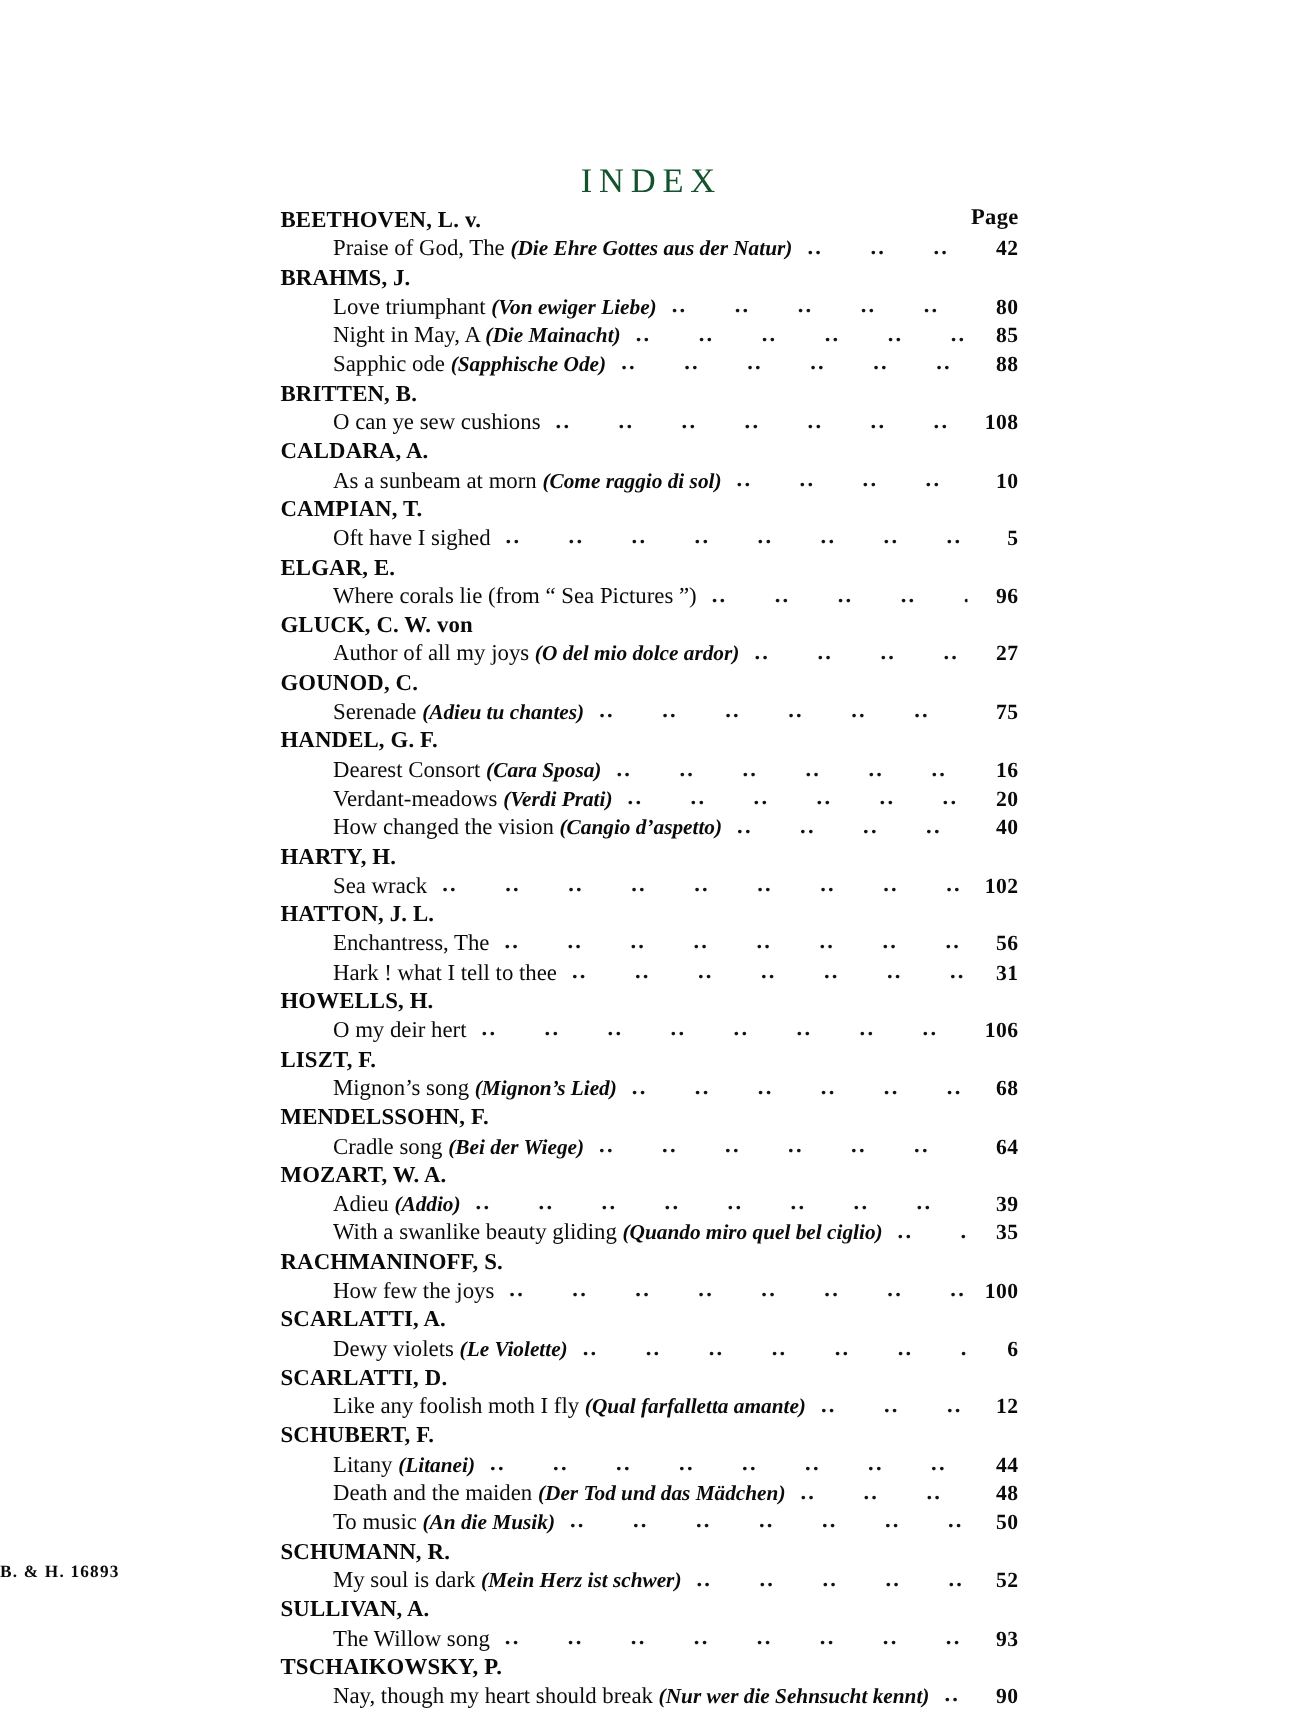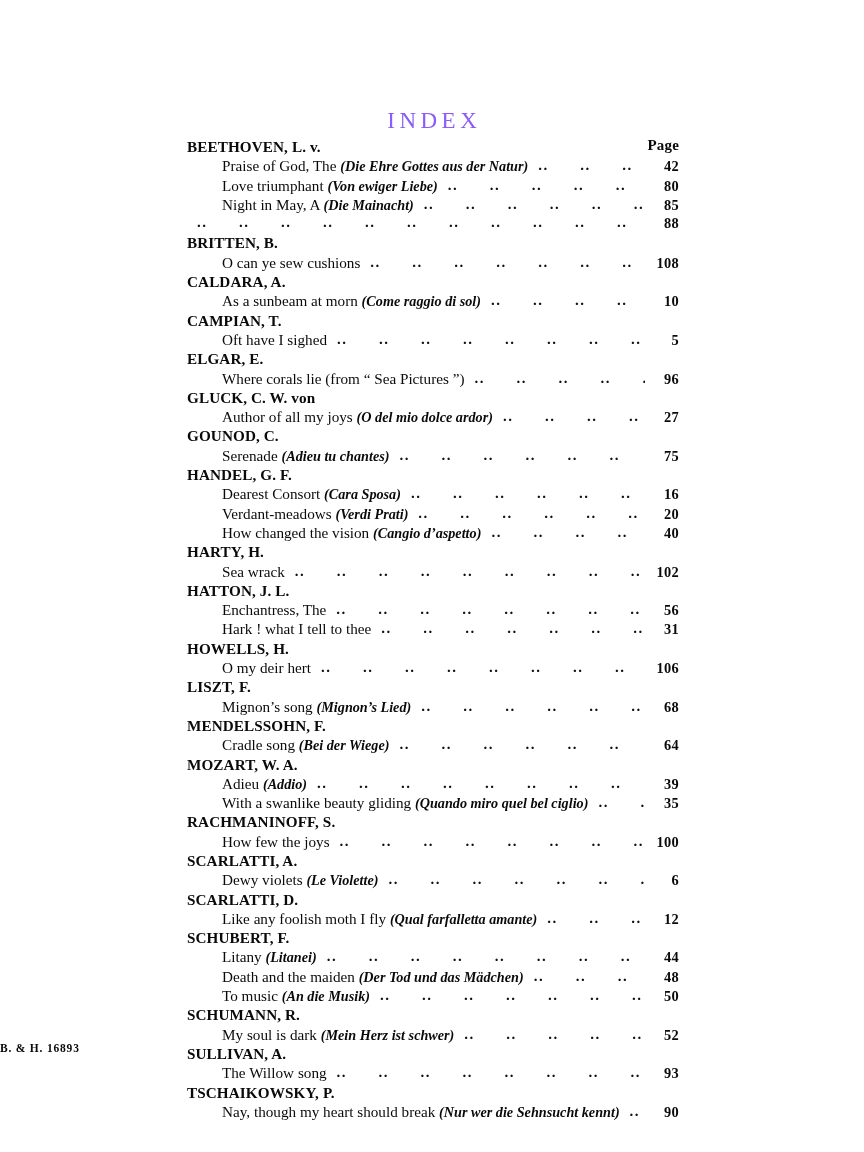--- a/index.html
+++ b/index.html
@@ -22,21 +22,21 @@
   .index-title {
     position: absolute;
     top: 108px;
     left: 0;
     width: 864px;
     text-align: center;
     font-size: 23px;
     letter-spacing: 4.5px;
     text-indent: 4.5px;
     font-weight: 400;
-    color: #8b5cf6;
+    color: #14532d;
   }
 
   
   .index-body {
     position: absolute;
     top: 137px;
     left: 187px;
     width: 492px;
   }
 
@@ -124,31 +124,33 @@
 
   <div class="page-head">Page</div>
 
   <div class="index-body" id="index-body">
       <div class="composer">BEETHOVEN, L. v.</div>
       <div class="entry">
         <div class="title-cell"><span>Praise of God, The </span><span class="orig">(Die Ehre Gottes aus der Natur)</span></div>
         <div class="leader"><span>..&nbsp;&nbsp;&nbsp;&nbsp;&nbsp;&nbsp;..&nbsp;&nbsp;&nbsp;&nbsp;&nbsp;&nbsp;..&nbsp;&nbsp;&nbsp;&nbsp;&nbsp;&nbsp;..&nbsp;&nbsp;&nbsp;&nbsp;&nbsp;&nbsp;..&nbsp;&nbsp;&nbsp;&nbsp;&nbsp;&nbsp;..&nbsp;&nbsp;&nbsp;&nbsp;&nbsp;&nbsp;..&nbsp;&nbsp;&nbsp;&nbsp;&nbsp;&nbsp;..&nbsp;&nbsp;&nbsp;&nbsp;&nbsp;&nbsp;..&nbsp;&nbsp;&nbsp;&nbsp;&nbsp;&nbsp;..&nbsp;&nbsp;&nbsp;&nbsp;&nbsp;&nbsp;..&nbsp;&nbsp;&nbsp;&nbsp;&nbsp;&nbsp;..&nbsp;&nbsp;&nbsp;&nbsp;&nbsp;&nbsp;..&nbsp;&nbsp;&nbsp;&nbsp;&nbsp;&nbsp;..&nbsp;&nbsp;&nbsp;&nbsp;&nbsp;&nbsp;</span></div>
         <div class="pageno">42</div>
       </div>
+      <div class="composer">BRAHMS, J.</div>
       <div class="entry">
         <div class="title-cell"><span>Love triumphant </span><span class="orig">(Von ewiger Liebe)</span></div>
         <div class="leader"><span>..&nbsp;&nbsp;&nbsp;&nbsp;&nbsp;&nbsp;..&nbsp;&nbsp;&nbsp;&nbsp;&nbsp;&nbsp;..&nbsp;&nbsp;&nbsp;&nbsp;&nbsp;&nbsp;..&nbsp;&nbsp;&nbsp;&nbsp;&nbsp;&nbsp;..&nbsp;&nbsp;&nbsp;&nbsp;&nbsp;&nbsp;..&nbsp;&nbsp;&nbsp;&nbsp;&nbsp;&nbsp;..&nbsp;&nbsp;&nbsp;&nbsp;&nbsp;&nbsp;..&nbsp;&nbsp;&nbsp;&nbsp;&nbsp;&nbsp;..&nbsp;&nbsp;&nbsp;&nbsp;&nbsp;&nbsp;..&nbsp;&nbsp;&nbsp;&nbsp;&nbsp;&nbsp;..&nbsp;&nbsp;&nbsp;&nbsp;&nbsp;&nbsp;..&nbsp;&nbsp;&nbsp;&nbsp;&nbsp;&nbsp;..&nbsp;&nbsp;&nbsp;&nbsp;&nbsp;&nbsp;..&nbsp;&nbsp;&nbsp;&nbsp;&nbsp;&nbsp;</span></div>
         <div class="pageno">80</div>
       </div>
       <div class="entry">
         <div class="title-cell"><span>Night in May, A </span><span class="orig">(Die Mainacht)</span></div>
         <div class="leader"><span>..&nbsp;&nbsp;&nbsp;&nbsp;&nbsp;&nbsp;..&nbsp;&nbsp;&nbsp;&nbsp;&nbsp;&nbsp;..&nbsp;&nbsp;&nbsp;&nbsp;&nbsp;&nbsp;..&nbsp;&nbsp;&nbsp;&nbsp;&nbsp;&nbsp;..&nbsp;&nbsp;&nbsp;&nbsp;&nbsp;&nbsp;..&nbsp;&nbsp;&nbsp;&nbsp;&nbsp;&nbsp;..&nbsp;&nbsp;&nbsp;&nbsp;&nbsp;&nbsp;..&nbsp;&nbsp;&nbsp;&nbsp;&nbsp;&nbsp;..&nbsp;&nbsp;&nbsp;&nbsp;&nbsp;&nbsp;..&nbsp;&nbsp;&nbsp;&nbsp;&nbsp;&nbsp;..&nbsp;&nbsp;&nbsp;&nbsp;&nbsp;&nbsp;..&nbsp;&nbsp;&nbsp;&nbsp;&nbsp;&nbsp;..&nbsp;&nbsp;&nbsp;&nbsp;&nbsp;&nbsp;..&nbsp;&nbsp;&nbsp;&nbsp;&nbsp;&nbsp;</span></div>
         <div class="pageno">85</div>
       </div>
       <div class="entry">
+        <div class="title-cell"><span>Sapphic ode </span><span class="orig">(Sapphische Ode)</span></div>
         <div class="leader"><span>..&nbsp;&nbsp;&nbsp;&nbsp;&nbsp;&nbsp;..&nbsp;&nbsp;&nbsp;&nbsp;&nbsp;&nbsp;..&nbsp;&nbsp;&nbsp;&nbsp;&nbsp;&nbsp;..&nbsp;&nbsp;&nbsp;&nbsp;&nbsp;&nbsp;..&nbsp;&nbsp;&nbsp;&nbsp;&nbsp;&nbsp;..&nbsp;&nbsp;&nbsp;&nbsp;&nbsp;&nbsp;..&nbsp;&nbsp;&nbsp;&nbsp;&nbsp;&nbsp;..&nbsp;&nbsp;&nbsp;&nbsp;&nbsp;&nbsp;..&nbsp;&nbsp;&nbsp;&nbsp;&nbsp;&nbsp;..&nbsp;&nbsp;&nbsp;&nbsp;&nbsp;&nbsp;..&nbsp;&nbsp;&nbsp;&nbsp;&nbsp;&nbsp;..&nbsp;&nbsp;&nbsp;&nbsp;&nbsp;&nbsp;..&nbsp;&nbsp;&nbsp;&nbsp;&nbsp;&nbsp;..&nbsp;&nbsp;&nbsp;&nbsp;&nbsp;&nbsp;</span></div>
         <div class="pageno">88</div>
       </div>
       <div class="composer">BRITTEN, B.</div>
       <div class="entry">
         <div class="title-cell"><span>O can ye sew cushions</span></div>
         <div class="leader"><span>..&nbsp;&nbsp;&nbsp;&nbsp;&nbsp;&nbsp;..&nbsp;&nbsp;&nbsp;&nbsp;&nbsp;&nbsp;..&nbsp;&nbsp;&nbsp;&nbsp;&nbsp;&nbsp;..&nbsp;&nbsp;&nbsp;&nbsp;&nbsp;&nbsp;..&nbsp;&nbsp;&nbsp;&nbsp;&nbsp;&nbsp;..&nbsp;&nbsp;&nbsp;&nbsp;&nbsp;&nbsp;..&nbsp;&nbsp;&nbsp;&nbsp;&nbsp;&nbsp;..&nbsp;&nbsp;&nbsp;&nbsp;&nbsp;&nbsp;..&nbsp;&nbsp;&nbsp;&nbsp;&nbsp;&nbsp;..&nbsp;&nbsp;&nbsp;&nbsp;&nbsp;&nbsp;..&nbsp;&nbsp;&nbsp;&nbsp;&nbsp;&nbsp;..&nbsp;&nbsp;&nbsp;&nbsp;&nbsp;&nbsp;..&nbsp;&nbsp;&nbsp;&nbsp;&nbsp;&nbsp;..&nbsp;&nbsp;&nbsp;&nbsp;&nbsp;&nbsp;</span></div>
         <div class="pageno">108</div>
       </div>
       <div class="composer">CALDARA, A.</div>

